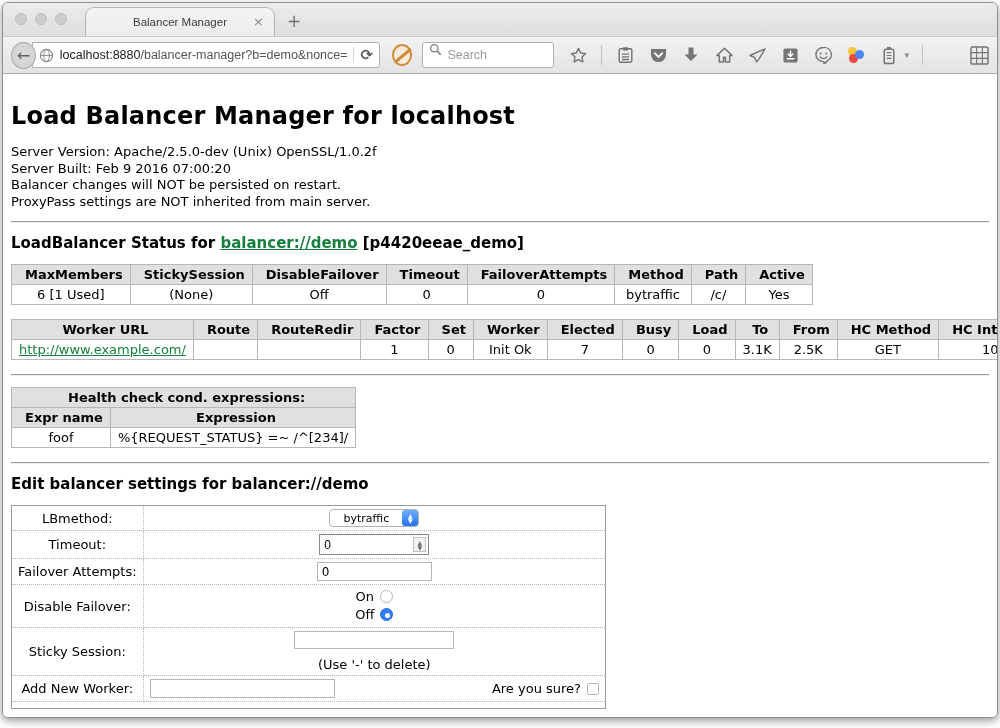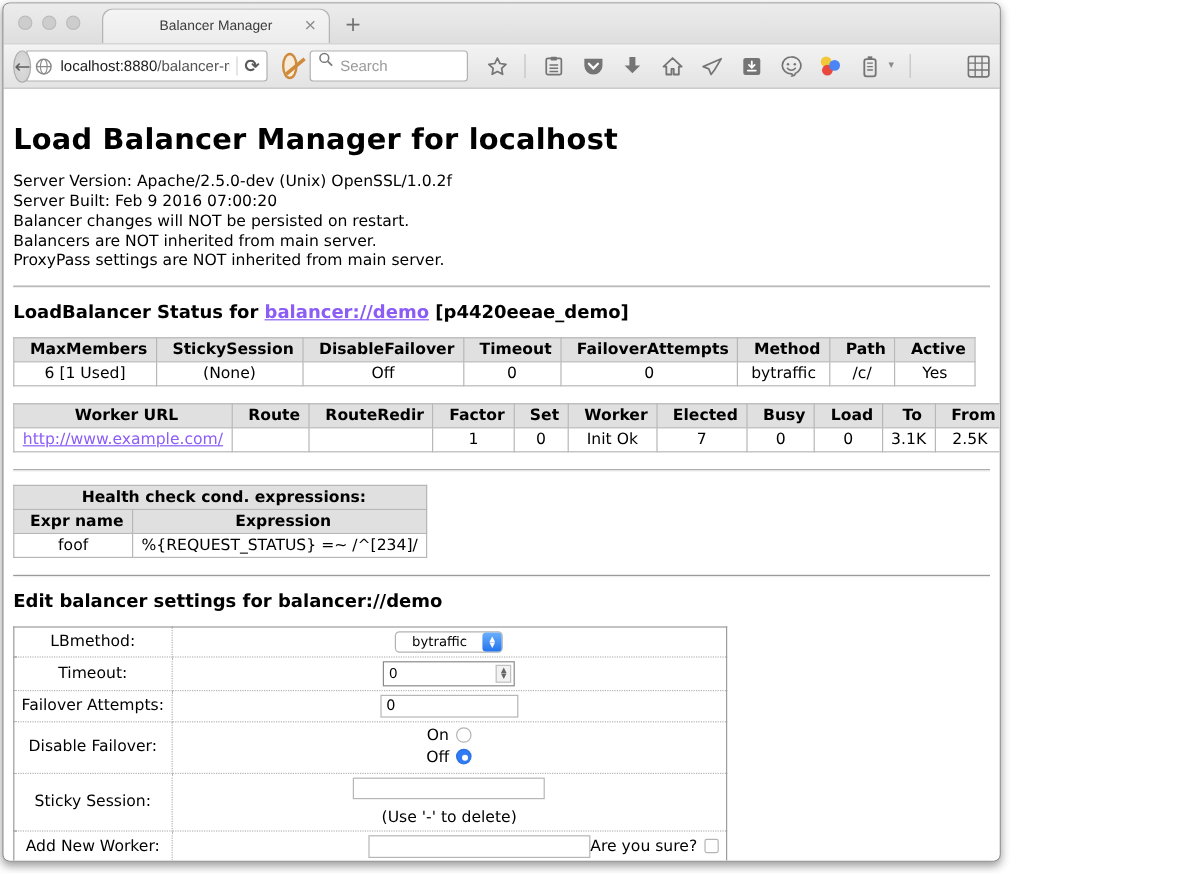--- a/index.html
+++ b/index.html
@@ -1,17 +1,17 @@
 <!DOCTYPE html>
 <html><head>
 <meta charset="utf-8">
 <style>
   * { margin:0; padding:0; box-sizing:border-box; }
   html,body { width:1000px; height:728px; background:#fff; font-family:"DejaVu Sans","Liberation Sans",sans-serif; }
-  .window { margin:2px 2px 0; width:832px; height:716px; border:1px solid #8f8f8f; border-radius:6px;
+  .window { margin:2px 2px 0; width:996px; height:716px; border:1px solid #8f8f8f; border-radius:6px;
             box-shadow:0 3px 8px rgba(0,0,0,.4); overflow:hidden; background:#fff; }
 
   
   .tabbar { height:33px; background:linear-gradient(#ececec,#dedede); display:flex; align-items:flex-end; position:relative; }
   .traffic { position:absolute; left:12px; top:10px; display:flex; gap:8px; }
   .traffic span { width:12px; height:12px; border-radius:50%; background:#cdcdcd; border:1px solid #bcbcbc; display:block; }
   .tab { margin-left:82px; width:190px; height:29px; background:linear-gradient(#f4f4f4,#ececec);
          border:1px solid #b4b4b4; border-bottom:none; border-radius:9px 9px 0 0;
          display:flex; align-items:center; justify-content:center; gap:10px; position:relative; }
   .tab-title { font-size:11.5px; color:#3c3c3c; font-family:"Liberation Sans",sans-serif; }
@@ -48,21 +48,21 @@
   .dots .b { background:#4a84f5; left:8px; top:4px; }
   .hamb { width:20px; display:flex; flex-direction:column; gap:3px; }
   .hamb i { height:3px; background:#757575; border-radius:1px; display:block; }
 
   
   .page { background:#fff; height:644px; padding:6px 8px 0; overflow:hidden; color:#000; }
   h1 { font-size:24px; font-weight:bold; margin:22px 0 14px; letter-spacing:.2px; }
   .info { font-size:13px; line-height:16.5px; margin-bottom:4px; }
   hr { border:none; border-top:1px solid #9a9a9a; border-bottom:1px solid #eee; margin:11px 0; }
   h3 { font-size:15px; font-weight:bold; margin:10px 0 12px; }
-  h3 a, td a { color:#8b5cf6; }
+  h3 a, td a { color:#15803d; }
 
   table { border-collapse:collapse; font-size:13px; margin-bottom:14px; }
   th,td { border:1px solid #b7b7b7; padding:2px 7px; text-align:center; white-space:nowrap; }
   th { background:#e0e0e0; font-weight:bold;padding-left:13px; }
   .worker-table { width:100%; }
   .worker-table td:first-child { text-align:left; }
   .health-table .expr { text-align:left; }
 
   
   .form-table { width:595px; border:1px solid #9c9c9c; }
@@ -78,21 +78,21 @@
   .mac-select .sel-label { font-size:11px; padding:0 10px; min-width:72px; text-align:center; }
   .mac-select .stepper { width:16px; height:16px; margin:0; border-radius:3px; background:linear-gradient(#6db0fb,#2273ee);
                          color:#fff; font-size:6px; line-height:5px; display:flex; flex-direction:column; align-items:center; justify-content:center; }
   .radio { display:inline-block; width:13px; height:13px; border-radius:50%; border:1px solid #b4b4b4; background:#fff; vertical-align:-2px; margin-left:6px; }
   .radio.checked { background:#2f7cf6; border-color:#2a6fe0; position:relative; }
   .radio.checked::after { content:""; position:absolute; left:4px; top:4px; width:5px; height:5px; border-radius:50%; background:#fff; }
   .radioline { line-height:18px; }
   .checkbox { display:inline-block; width:12px; height:12px; border:1px solid #b4b4b4; border-radius:2px; background:#fff; vertical-align:-2px; margin-left:6px; }
   .sticky-row { display:flex; align-items:center; gap:8px;flex-direction:column; }
   .sticky-row input { flex:1; }
-  .worker-row { display:flex; align-items:center; justify-content:flex-end; }
+  .worker-row { display:flex; align-items:center; justify-content:space-between; }
   .worker-row input { width:185px; }
   svg { display:block; }
 </style>
 </head>
 <body>
 
 <div class="window">
 
   <div class="tabbar">
     <div class="traffic">
@@ -214,21 +214,20 @@
     </div>
   </div>
 
   <div class="page">
     <h1>Load Balancer Manager for localhost</h1>
 
     <div class="info">
       <div>Server Version: Apache/2.5.0-dev (Unix) OpenSSL/1.0.2f</div>
       <div>Server Built: Feb 9 2016 07:00:20</div>
       <div>Balancer changes will NOT be persisted on restart.</div>
-      <div>Balancers are NOT inherited from main server.</div>
       <div>ProxyPass settings are NOT inherited from main server.</div>
     </div>
 
     <hr>
 
     <h3><span>LoadBalancer Status for </span><a href="#">balancer://demo</a><span> [p4420eeae_demo]</span></h3>
 
     <table>
       <tbody>
           <tr>

